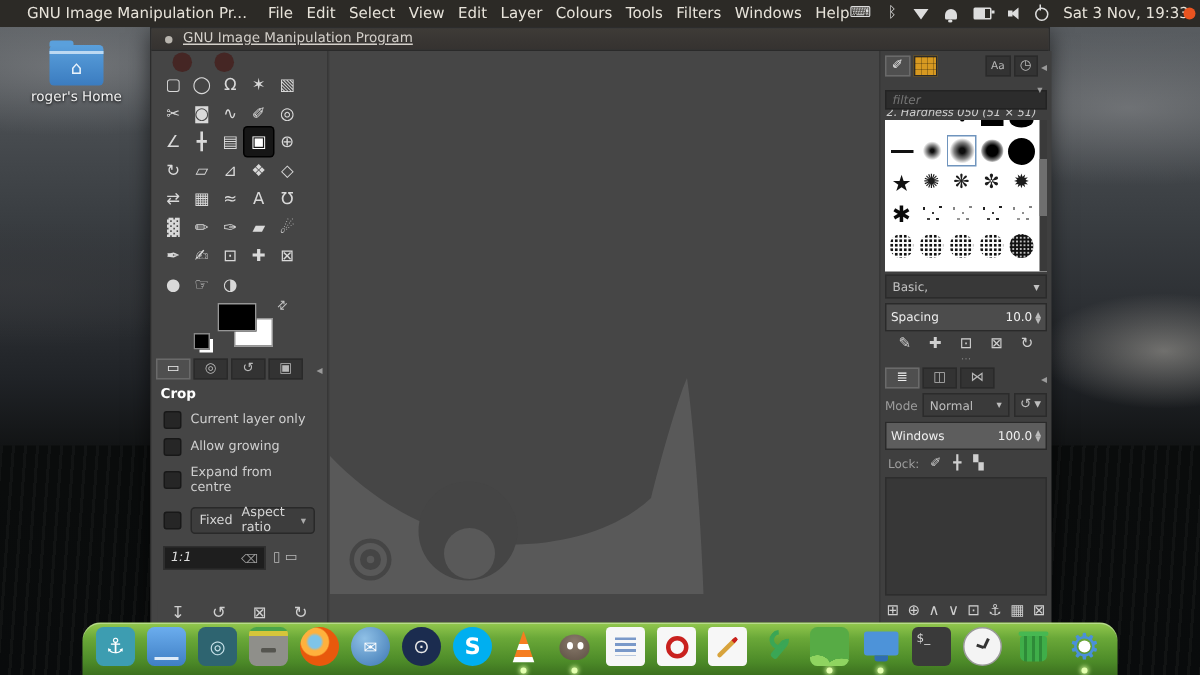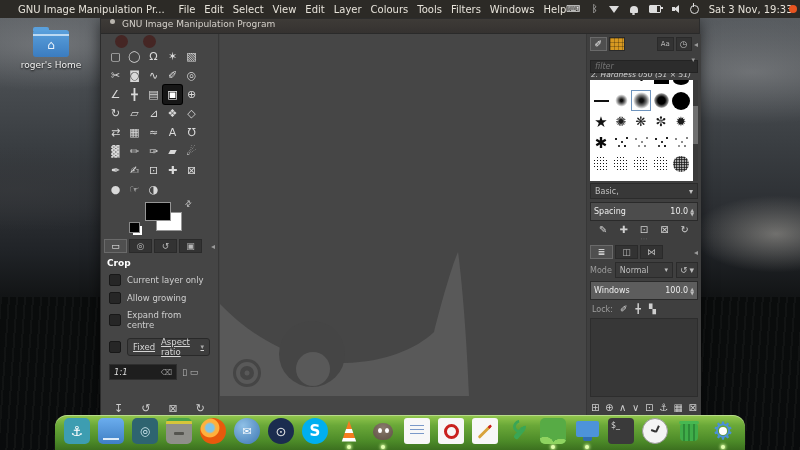--- a/index.html
+++ b/index.html
@@ -46,22 +46,22 @@
   .folder{position:relative;width:36px;height:27px;margin:0 auto;border-radius:3px;
     background:linear-gradient(180deg,#5aa0dc,#3b7cc0);}
   .folder::before{content:'';position:absolute;left:0;top:-3px;width:16px;height:4px;background:#5aa0dc;border-radius:2px 2px 0 0;}
   .folder::after{content:'';position:absolute;left:0;right:0;top:4px;height:2px;background:#bcd9f2;}
   .folder .house{position:absolute;left:50%;top:55%;transform:translate(-50%,-50%);color:#eaf3fb;font-size:12px;}
   .home-label{margin-top:3px;color:#f2f2f2;font-size:9px;text-shadow:0 1px 2px #000;text-align:center;}
 
   
   .gimp{position:absolute;left:100px;top:18px;width:600px;height:400px;background:#424242;
     box-shadow:0 3px 14px rgba(0,0,0,.6);border:1px solid #2c2c2c;box-sizing:border-box;z-index:10;}
-  .titlebar{height:14px;background:linear-gradient(#3e3b37,#353230);display:flex;align-items:flex-start;
-    color:#d4d0ca;font-size:9px;border-bottom:1px solid #2a2a2a;}
+  .titlebar{height:14px;background:linear-gradient(#3e3b37,#353230);display:flex;align-items:center;
+    color:#d4d0ca;font-size:9px;border-bottom:1px solid #2a2a2a;text-decoration:underline;}
   .win-icon{width:5px;height:5px;border-radius:50%;background:#b9b5ae;margin:0 7px 0 9px;}
 
   
   .leftcol{position:absolute;left:0;top:15px;width:118px;bottom:0;background:#454545;
     border-right:1px solid #373737;box-sizing:border-box;overflow:hidden;}
   .grip{height:11px;position:relative;}
   .grip i{position:absolute;top:1px;width:13px;height:13px;border-radius:50%;background:#452624;}
   .grip i:first-child{left:14px;} .grip i:last-child{left:42px;}
   .toolgrid{display:grid;grid-template-columns:repeat(5,19px);grid-auto-rows:19px;margin:2px 0 0 5px;}
   .tool{display:flex;align-items:center;justify-content:center;font-size:11px;color:#d9d9d9;cursor:default;}
@@ -75,21 +75,21 @@
   .mini-tab{width:23px;height:14px;display:flex;align-items:center;justify-content:center;
     background:#333;color:#b9b9b9;font-size:9px;border:1px solid #2a2a2a;box-sizing:border-box;}
   .mini-tab.active{background:#4f4f4f;border-color:#6a6a6a;color:#f0f0f0;}
   .tab-menu-btn{margin-left:auto;color:#9a9a9a;font-size:8px;}
   .crop-title{font-size:9px;font-weight:bold;color:#fff;margin:5px 6px 2px;}
   .chk-row{display:flex;align-items:center;gap:6px;margin:6px 8px 0;}
   .checkbox{width:10px;height:10px;background:#262626;border:1px solid #181818;border-radius:2px;flex:none;}
   .chk-label{font-size:8.5px;color:#cfcfcf;}
   .fixed-row{display:flex;align-items:center;gap:6px;margin:8px 8px 0;}
   .combo-btn{flex:1;display:flex;align-items:center;gap:6px;background:#3d3d3d;border:1px solid #292929;
-    border-radius:3px;height:16px;padding:0 5px;color:#d5d5d5;font-size:8.5px;text-decoration:underline;}
+    border-radius:3px;height:16px;padding:0 5px;color:#d5d5d5;font-size:8.5px;}
   .combo-btn .chev{margin-left:auto;font-size:7px;color:#aaa;}
   .ratio-row{display:flex;align-items:center;gap:5px;margin:8px 8px 0;}
   .ratio-field{width:58px;height:14px;background:#1e1e1e;border:1px solid #2e2e2e;color:#ddd;font-size:8.5px;
     font-style:italic;display:flex;align-items:center;padding:0 4px;}
   .ratio-field .clear{margin-left:auto;color:#999;font-size:8px;}
   .mini-btn{color:#b9b9b9;font-size:9px;}
   .unit-row{display:flex;align-items:center;justify-content:flex-end;margin:27px 8px 2px;}
   .unit-label{font-size:8.5px;color:#cfcfcf;}
   .unit-btn{display:flex;align-items:center;gap:18px;background:#3d3d3d;border:1px solid #292929;border-radius:3px;
     height:13px;padding:0 4px;color:#d5d5d5;font-size:8.5px;}

